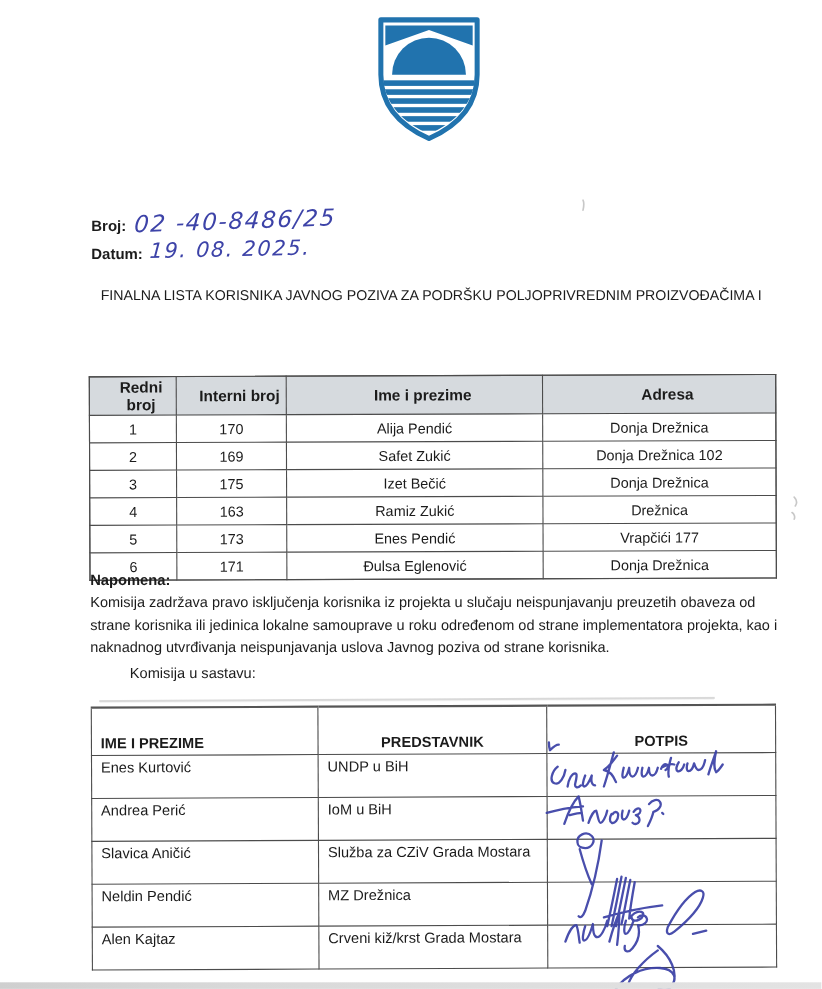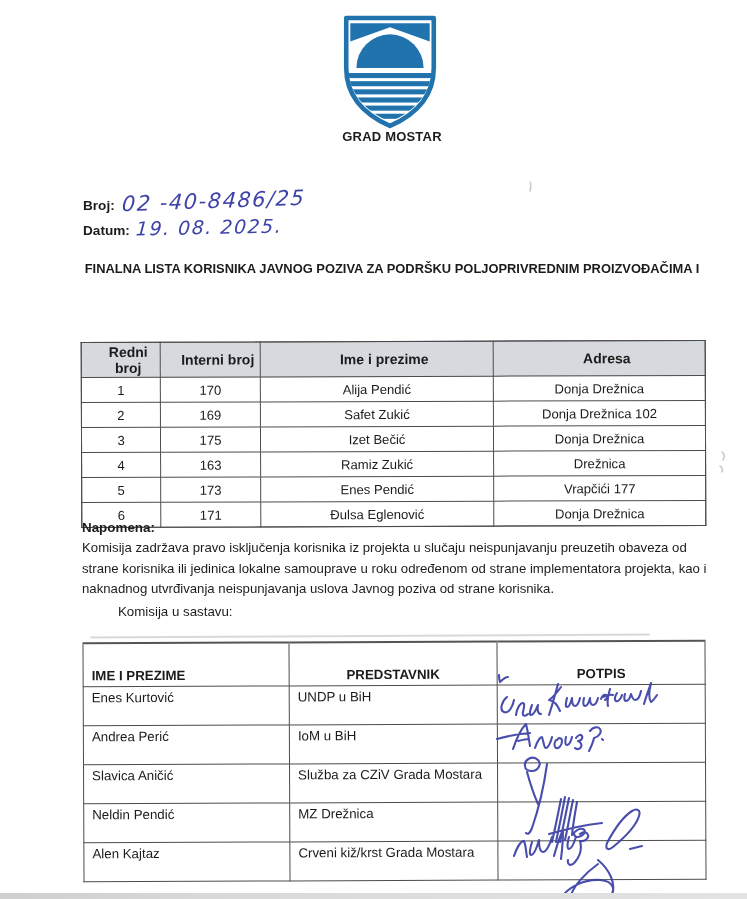--- a/index.html
+++ b/index.html
@@ -13,21 +13,21 @@
   .proj{top:146px;font-weight:bold;font-size:12.8px;letter-spacing:.1px;}
   .fieldlabel{font-weight:bold;font-size:13.6px;}
   .broj-label{left:83px;top:198px;}
   .datum-label{left:83px;top:223px;}
   .hw{
     font-family:"DejaVu Sans",sans-serif;font-style:italic;
     color:var(--ink-blue,#3d43a8);letter-spacing:1.5px;white-space:nowrap;
   }
   .hw-broj{left:122px;top:189px;font-size:21px;transform:rotate(-2deg) skewX(-6deg);}
   .hw-datum{left:136px;top:216px;font-size:19px;transform:rotate(-1.2deg) skewX(-5deg);}
-  .doctitle{top:259px;font-weight:bold;font-size:12.9px;line-height:19.5px;}
+  .doctitle{top:259px;font-weight:normal;font-size:12.9px;line-height:19.5px;}
   .logo{left:339px;top:15px;width:102px;height:114px;color:var(--logo-blue,#2173ae);}
   table{border-collapse:collapse;font-size:13.1px;color:#1b1b1b;}
   .t1{left:81px;top:341px;transform:rotate(-0.2deg);}
   .t1 th,.t1 td{border:1px solid #4c4c4c;text-align:center;vertical-align:middle;}
   .t1 th{height:26px;background:var(--table-header-bg,#d6dade);font-size:14px;padding-left:16px;}
   .t1 td{height:22px;font-size:13.1px;}
   .t1{outline:1px solid #4c4c4c;outline-offset:-1px;}
   .t2{left:83px;top:641px;transform:rotate(-0.25deg);}
   .t2 th,.t2 td{border:1px solid #4c4c4c;}
   .t2 th{height:39px;vertical-align:bottom;padding:0 0 3px 0;font-size:13.3px;text-align:center;border-top:2px solid #555;}
@@ -59,21 +59,20 @@
     <g clip-path="url(#shieldClip)" fill="currentColor">
       <rect x="9" y="57" width="82" height="5"></rect>
       <rect x="9" y="65" width="82" height="5"></rect>
       <rect x="9" y="73" width="82" height="5"></rect>
       <rect x="9" y="81" width="82" height="5"></rect>
       <rect x="9" y="89" width="82" height="5"></rect>
       <rect x="9" y="97" width="82" height="5"></rect>
     </g>
   </svg>
 
-  <div class="abs center-block org">GRAD MOSTAR</div>
 
   <div class="abs fieldlabel broj-label">Broj:</div>
   <div class="abs hw hw-broj">02 -40-8486/25</div>
   <div class="abs fieldlabel datum-label">Datum:</div>
   <div class="abs hw hw-datum">19. 08. 2025.</div>
 
   <div class="abs center-block doctitle">
     <div>FINALNA LISTA KORISNIKA JAVNOG POZIVA ZA PODRŠKU POLJOPRIVREDNIM PROIZVOĐAČIMA I</div>
   </div>
 

